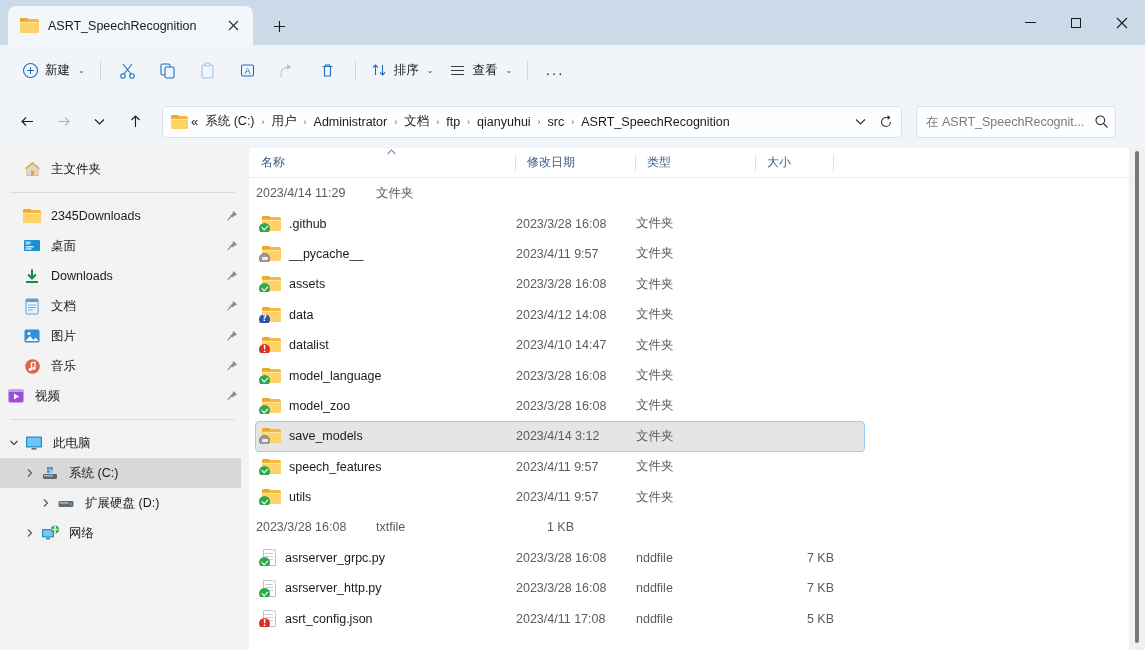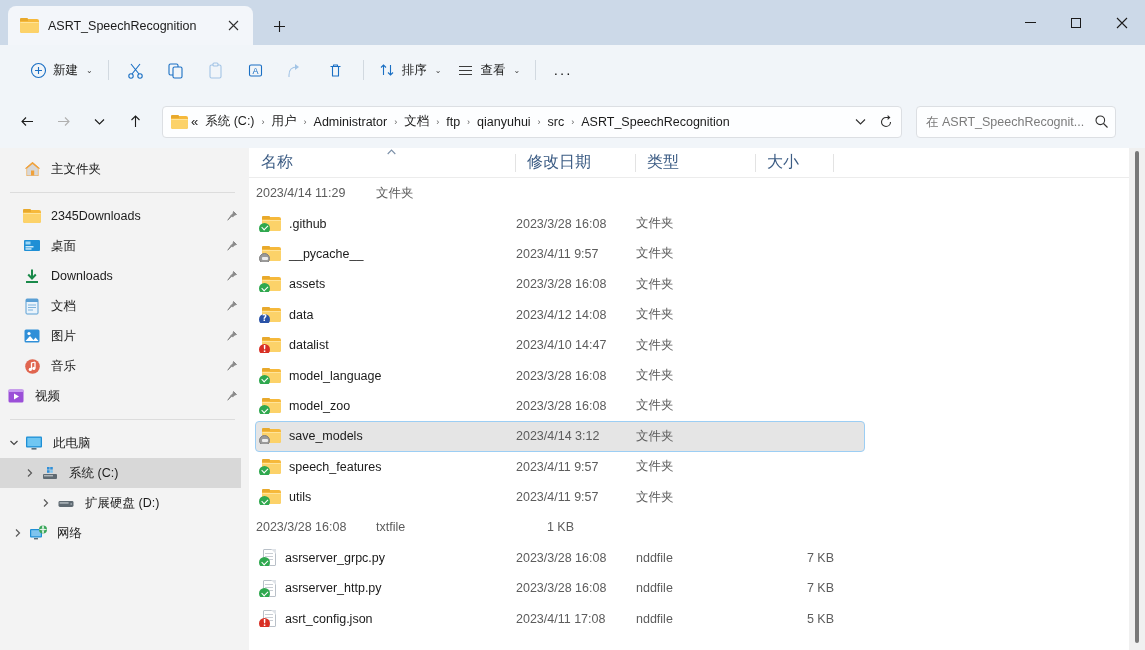--- a/index.html
+++ b/index.html
@@ -53,21 +53,21 @@
     color: #1b1b1b; font-size: 12px;
   }
   .wc-glyph-min { width: 11px; height: 1px; background: #1b1b1b; }
   .wc-glyph-max { width: 10px; height: 10px; border: 1px solid #1b1b1b; }
 
   
   .toolbar {
     position: absolute; left: 0; top: 45px; width: 1145px; height: 50px;
     background: #f1f5f9;
     display: flex; align-items: center;
-    padding-left: 22px;
+    padding-left: 14px;
   }
   .tb-btn {
     height: 32px; display: flex; align-items: center; gap: 6px;
     padding: 0 8px; border-radius: 4px;
     font-size: 12.5px; color: #1b1b1b; white-space: nowrap;
   }
   .tb-btn.icon-only { width: 40px; justify-content: center; padding: 0; }
   .tb-sep { width: 1px; height: 20px; background: #d2d9e0; margin: 0 7px; }
   .chev { font-size: 8px; color: #444; margin-left: 2px; }
   .tb-ico { width: 17px; height: 17px; display: block; }
@@ -151,21 +151,21 @@
   }
   .colheader {
     position: relative; height: 30px;
     display: flex; align-items: center;
     border-bottom: 1px solid #ececec;
     background: #ffffff;
   }
   .col {
     position: relative; height: 30px;
     display: flex; align-items: center;
-    font-size: 16px; color: #3c5c84;
+    font-size: 12px; color: #3c5c84;
     padding-left: 12px;
   }
   .col + .col::before {
     content: ""; position: absolute; left: 0; top: 6px; width: 1px; height: 18px;
     background: #e3e3e3;
   }
   .col-name { width: 266px; }
   .col-date { width: 120px; }
   .col-type { width: 120px; }
   .col-size { width: 78px; }
@@ -647,21 +647,21 @@
       <span class="side-ico">
         <svg width="18" height="13" viewBox="0 0 18 13">
           <rect x="1.5" y="4" width="15" height="6" rx="1.4" fill="#5f6a72"></rect>
           <rect x="2.6" y="5.4" width="9" height="1.1" fill="#cfd6da"></rect>
           <circle cx="14.2" cy="7" r="0.9" fill="#9aa4ab"></circle>
         </svg>
       </span>
       <span class="side-label">扩展硬盘 (D:)</span>
     </div>
 
-    <div class="side-item" style="padding-left:8px;">
+    <div class="side-item" style="padding-left:20px;">
       <span class="side-expander">
         <svg width="10" height="10" viewBox="0 0 10 10">
             <path d="M3 1.5 L6.5 5 L3 8.5" stroke="#5a5a5a" stroke-width="1.2" fill="none"></path>
           </svg>
       </span>
       <span class="side-ico">
         <svg width="19" height="17" viewBox="0 0 19 17">
           <rect x="1" y="4" width="12" height="8.5" rx="1" fill="#1e8fd5"></rect>
           <rect x="2.2" y="5.2" width="9.6" height="6.1" fill="#7fc4ee"></rect>
           <rect x="5" y="13" width="4" height="1.4" fill="#5a6e7a"></rect>

